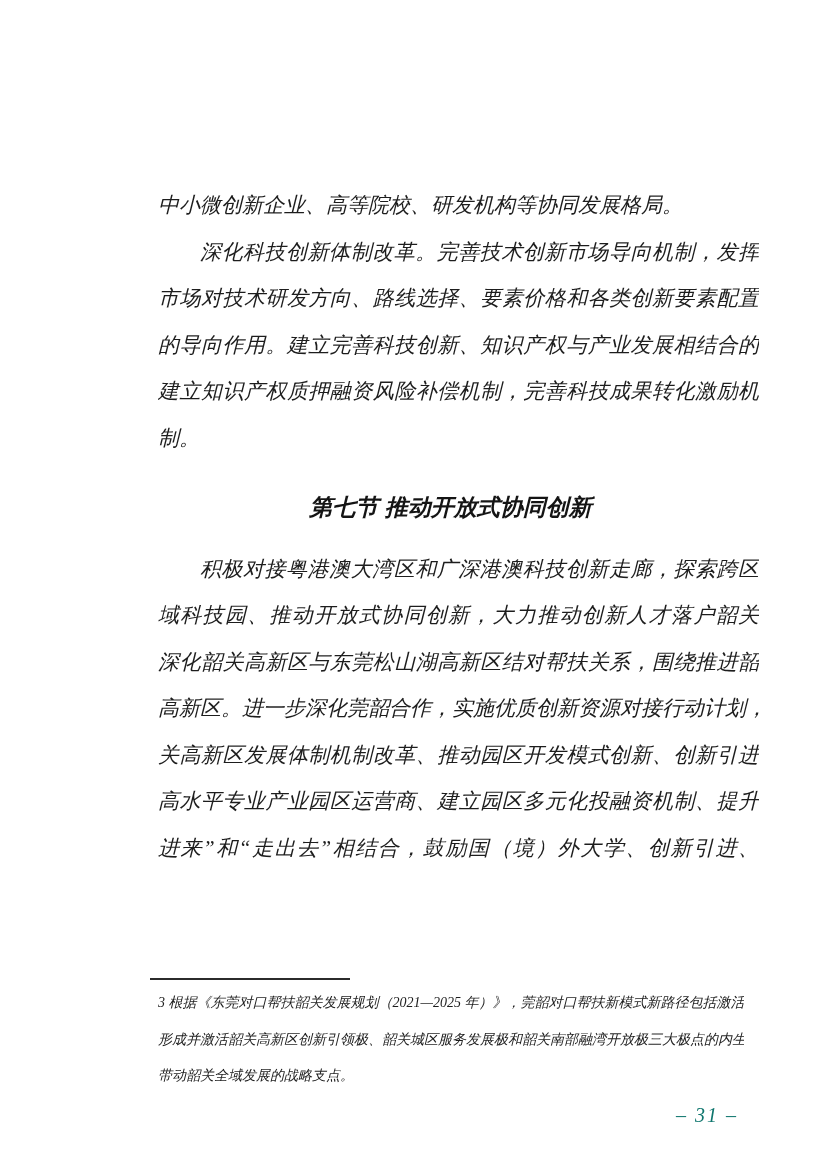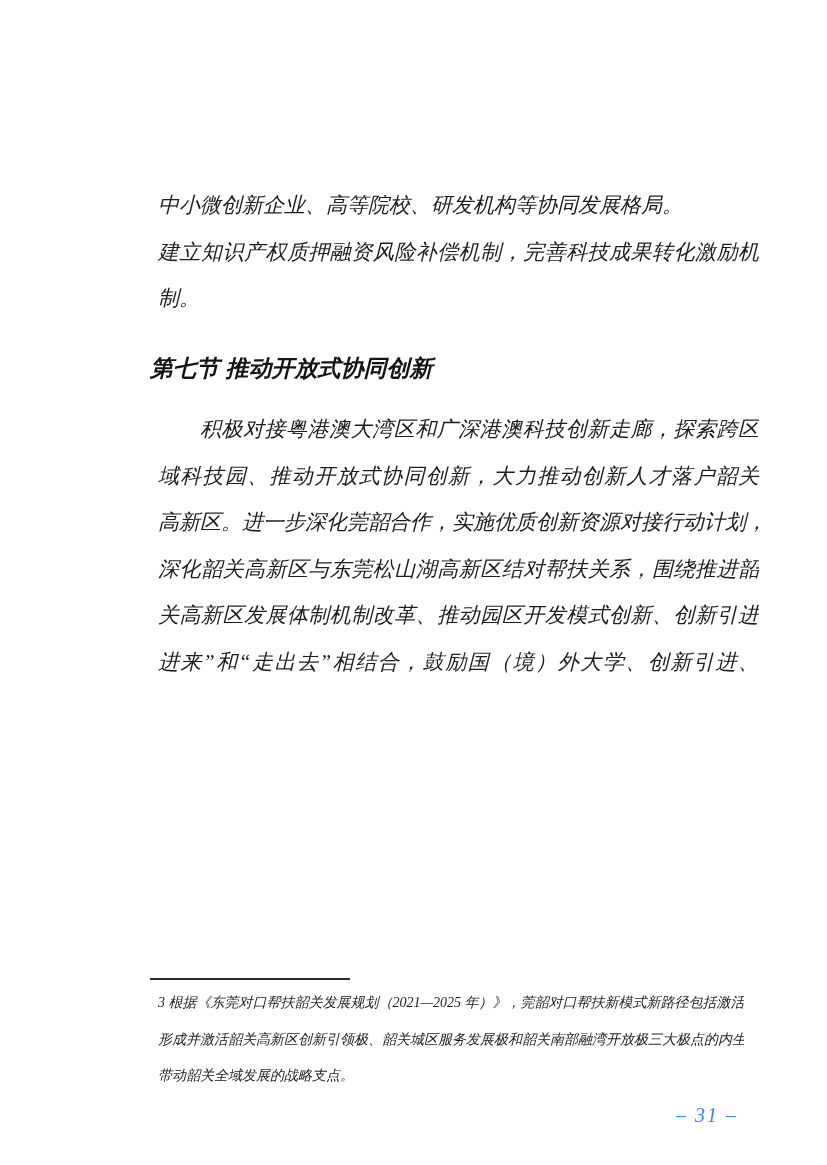--- a/index.html
+++ b/index.html
@@ -31,21 +31,21 @@
   }
   .line.no-justify {
     text-align: left;
     text-align-last: left;
   }
   .line.indent { text-indent: 2em; }
   .section-heading {
     font-family: "Liberation Sans", "DejaVu Sans", sans-serif;
     font-size: 23px;
     font-weight: bold;
-    text-align: left;
+    text-align: center;
     line-height: 38.5px;
     margin-top: 31px;
     margin-bottom: 23px;
     color: #141414;
   }
   .footnote-area {
     position: absolute;
     left: 110px;
     top: 938px;
     width: 618px;
@@ -60,48 +60,52 @@
   .footnote .line {
     line-height: 28.5px;
     height: 28.5px;
   }
   .page-number {
     position: absolute;
     right: 105px;
     top: 1072px;
     font-size: 20px;
     letter-spacing: 2px;
-    color: #3b82f6;
+    color: #0f766e;
     white-space: nowrap;
   }
 </style>
 </head>
 <body>
 
 <div class="page">
 
   <div class="content">
 
     <div class="paragraph">
         <div class="line no-justify">中小微创新企业、高等院校、研发机构等协同发展格局。</div>
       </div>
 
     <div class="paragraph">
+        <div class="line indent">深化科技创新体制改革。完善技术创新市场导向机制，发挥</div>
+        <div class="line">市场对技术研发方向、路线选择、要素价格和各类创新要素配置</div>
+        <div class="line">的导向作用。建立完善科技创新、知识产权与产业发展相结合的</div>
         <div class="line">建立知识产权质押融资风险补偿机制，完善科技成果转化激励机</div>
         <div class="line no-justify">制。</div>
       </div>
 
     <h2 class="section-heading">第七节 推动开放式协同创新</h2>
 
     <div class="paragraph">
         <div class="line indent">积极对接粤港澳大湾区和广深港澳科技创新走廊，探索跨区</div>
         <div class="line">域科技园、推动开放式协同创新，大力推动创新人才落户韶关</div>
+        <div class="line">深化韶关高新区与东莞松山湖高新区结对帮扶关系，围绕推进韶</div>
         <div class="line">高新区。进一步深化莞韶合作，实施优质创新资源对接行动计划，</div>
-        <div class="line">深化韶关高新区与东莞松山湖高新区结对帮扶关系，围绕推进韶</div>
         <div class="line">关高新区发展体制机制改革、推动园区开发模式创新、创新引进</div>
+        <div class="line">高水平专业产业园区运营商、建立园区多元化投融资机制、提升</div>
         <div class="line">进来”和“走出去”相结合，鼓励国（境）外大学、创新引进、</div>
       </div>
 
   </div>
 
   <div class="footnote-area">
     <div class="footnote-separator"></div>
     <div class="footnote">
         <div class="line">3 根据《东莞对口帮扶韶关发展规划（2021—2025 年）》，莞韶对口帮扶新模式新路径包括激活韶关动力机制，即</div>
         <div class="line">形成并激活韶关高新区创新引领极、韶关城区服务发展极和韶关南部融湾开放极三大极点的内生动能，构造辐射</div>

